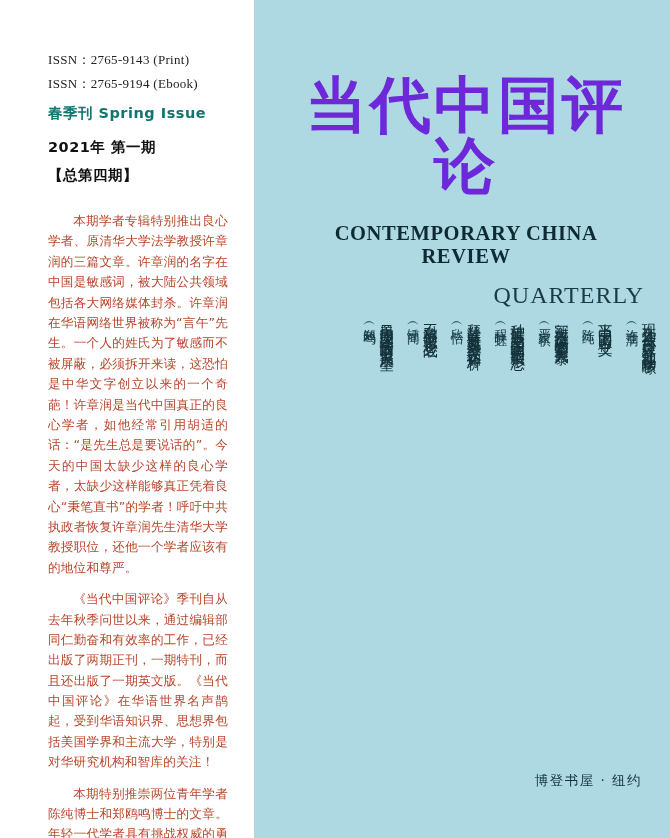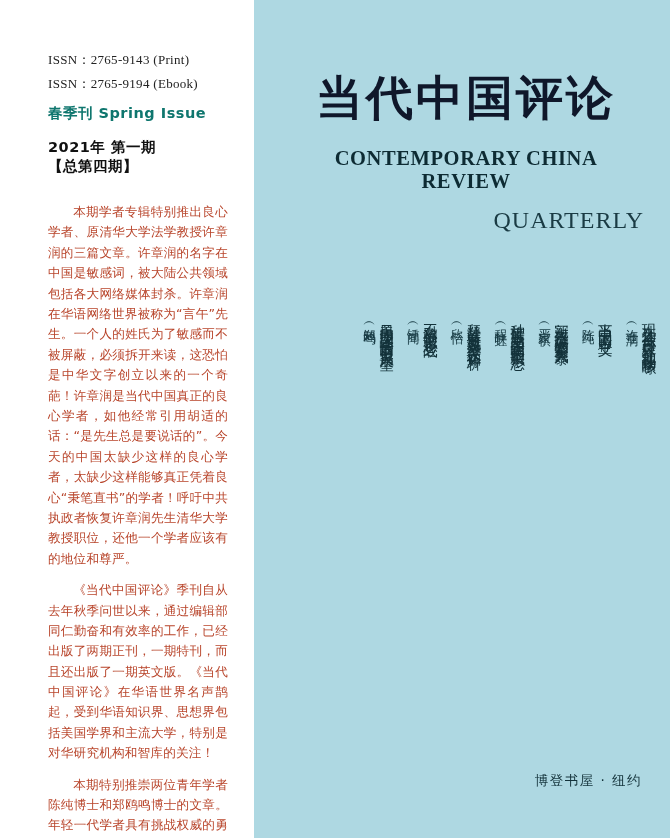--- a/index.html
+++ b/index.html
@@ -50,20 +50,21 @@
     color: #111;
     font-weight: bold;
     margin-top: 15px;
     letter-spacing: 0.5px;
   }
   .issue-line3 {
     font-family: Liberation Sans, sans-serif;
     font-size: 14.5px;
     color: #111;
     font-weight: bold;
+    margin-top: 9px;
     letter-spacing: 0.5px;
   }
   .editorial {
     margin-top: 26px;
     color: #b8442a;
     font-family: "DejaVu Sans", sans-serif;
     font-size: 12.6px;
     line-height: 1.62;
     text-align: justify;
     letter-spacing: 0.2px;
@@ -86,22 +87,22 @@
     position: relative;
     box-sizing: border-box;
   }
   .masthead {
     padding: 74px 30px 0 30px;
     text-align: center;
   }
   .title-cn {
     font-family: "DejaVu Sans", sans-serif;
     font-weight: bold;
-    font-size: 47px;
-    color: #0f172a;
+    font-size: 61px;
+    color: #6d28d9;
     letter-spacing: 3px;
     line-height: 1;
   }
   .title-en {
     margin-top: 26px;
     font-family: "Liberation Serif", serif;
     font-weight: bold;
     font-size: 20.5px;
     color: #0d2b33;
     letter-spacing: 0.6px;

